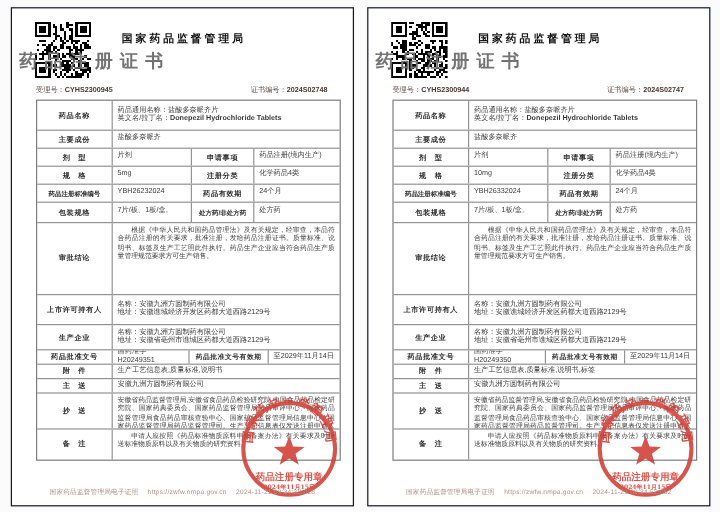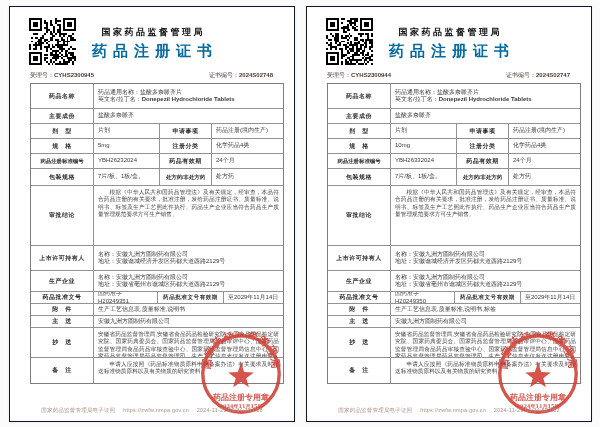--- a/index.html
+++ b/index.html
@@ -12,23 +12,23 @@
     position:absolute;top:6px;width:284px;height:414px;background:#ffffff;
     border:1px solid #0f172a;box-shadow:0 0 3px rgba(0,0,0,.06);
   }
   .page.left{left:9px;}
   .page.right{left:306px;}
 
   .qr{position:absolute;left:19px;top:11px;width:47px;height:47px;}
 
   .agency{position:absolute;top:19px;left:0;right:0;text-align:center;
     font-size:9px;font-weight:bold;letter-spacing:2.5px;text-indent:2.5px;color:#111;}
-  .cert-title{position:absolute;top:35px;left:0;right:0;text-align:center;
+  .cert-title{position:absolute;top:35px;left:0;right:0;
     font-family:"DejaVu Serif","Liberation Serif",serif;
-    font-size:15px;font-weight:bold;letter-spacing:6px;text-indent:6px;color:#0369a1;}
+    font-size:15px;font-weight:bold;letter-spacing:6px;text-indent:6px;color:#737373;}
 
   .meta{position:absolute;top:64px;left:20px;right:21px;display:flex;
     justify-content:space-between;font-size:6px;color:#59453c;}
   .meta b{font-weight:bold;color:#4a382f;}
 
   .reg-table{position:absolute;top:76px;left:20px;width:254px;
     border:1px solid #7e7e7e;box-sizing:border-box;font-size:6px;color:#3a3a3a;}
   .tr{display:flex;box-sizing:border-box;}
   .tr + .tr{border-top:1px solid #939393;}
   .td{box-sizing:border-box;overflow:hidden;}

